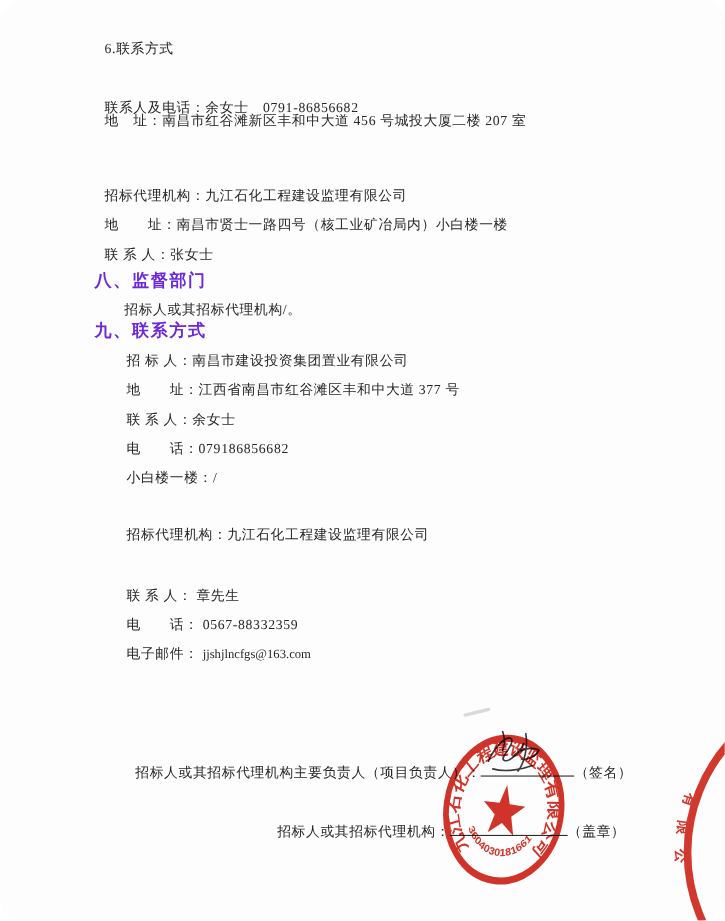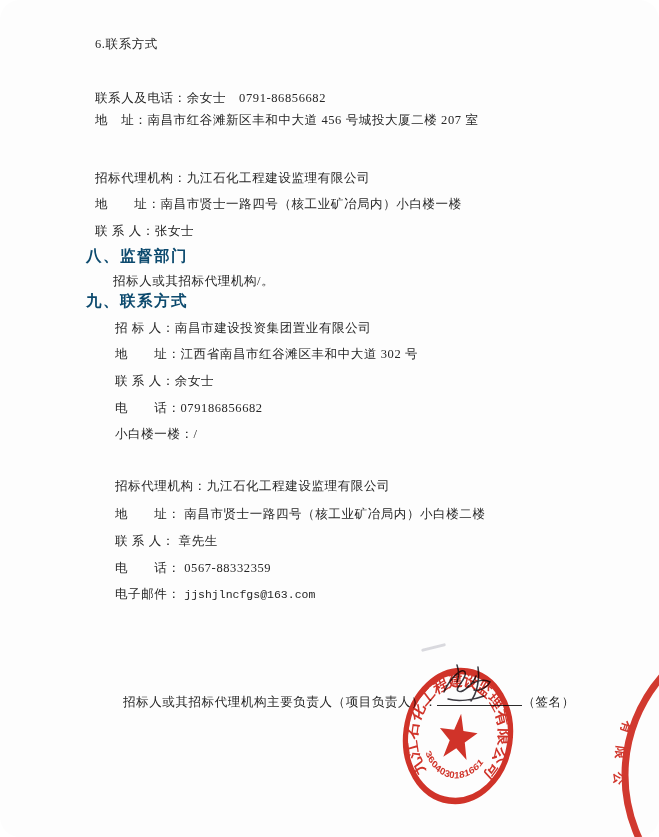--- a/index.html
+++ b/index.html
@@ -2,67 +2,67 @@
 <html style="--stamp-color: #cf2318;"><head>
 <meta charset="utf-8">
 <style>
   html,body{margin:0;padding:0;background:#ffffff;}
   .page{
     position:relative;width:659px;height:837px;background:#fdfdfd;overflow:hidden;
     font-family:"Liberation Serif","DejaVu Serif",serif;color:#262626;border-radius:20px;
   }
   .line{position:absolute;font-size:12.5px;letter-spacing:0.6px;white-space:pre;line-height:1.2;}
   .heading{font-size:15.5px;font-weight:bold;letter-spacing:1.5px;
-    font-family:"Liberation Sans","DejaVu Sans",sans-serif;color:#0c4a6e;}
-  .mono{font-family:Liberation Mono, monospace;font-size:11.5px;letter-spacing:0;}
+    font-family:"Liberation Sans","DejaVu Sans",sans-serif;color:#6d28d9;}
+  .mono{font-family:Liberation Serif, serif;font-size:11.5px;letter-spacing:0;}
   .uline{display:inline-block;height:13px;border-bottom:1.2px solid #2c2c2c;}
   .smudge{position:absolute;left:421px;top:646px;width:25px;height:3px;background:#b6b6bf;
     opacity:.5;transform:rotate(-14deg);border-radius:2px;z-index:2;}
   .signature{position:absolute;left:430px;top:658px;z-index:5;}
   .stamp{position:absolute;left:401px;top:665px;width:114px;height:142px;
     transform:rotate(8deg);opacity:.93;mix-blend-mode:multiply;z-index:6;}
   .edge-stamp{position:absolute;left:600px;top:660px;width:59px;height:177px;
     mix-blend-mode:multiply;opacity:.9;z-index:6;}
   .stamp-ring{stroke:var(--stamp-color,#cf2318);fill:none;}
   .stamp-star{fill:var(--stamp-color,#cf2318);}
   .stamp-text{fill:var(--stamp-color,#cf2318);font-weight:bold;
     font-family:"Liberation Sans","DejaVu Sans",sans-serif;}
 </style>
 </head>
 <body>
 
 <div class="page">
 
   <div class="line" style="left:95px;top:37px">6.联系方式</div>
   <div class="line" style="left:95px;top:91px">联系人及电话：余女士　0791-86856682</div>
-  <div class="line" style="left:95px;top:113px">地　址：南昌市红谷滩新区丰和中大道 456 号城投大厦二楼 207 室</div>
+  <div class="line" style="left:95px;top:103px">地　址：南昌市红谷滩新区丰和中大道 456 号城投大厦二楼 207 室</div>
 
   <div class="line" style="left:95px;top:171px">招标代理机构：九江石化工程建设监理有限公司</div>
   <div class="line" style="left:95px;top:197px">地　　址：南昌市贤士一路四号（核工业矿冶局内）小白楼一楼</div>
   <div class="line" style="left:95px;top:224px">联 系 人：张女士</div>
 
   <div class="line heading" style="left:86px;top:247px">八、监督部门</div>
   <div class="line" style="left:113px;top:274px">招标人或其招标代理机构/。</div>
 
   <div class="line heading" style="left:86px;top:292px">九、联系方式</div>
 
   <div class="line" style="left:115px;top:321px">招 标 人：南昌市建设投资集团置业有限公司</div>
-  <div class="line" style="left:115px;top:347px">地　　址：江西省南昌市红谷滩区丰和中大道 302 号</div>
+  <div class="line" style="left:115px;top:347px">地　　址：江西省南昌市红谷滩区丰和中大道 377 号</div>
   <div class="line" style="left:115px;top:374px">联 系 人：余女士</div>
   <div class="line" style="left:115px;top:401px">电　　话：079186856682</div>
   <div class="line" style="left:115px;top:427px">小白楼一楼：/</div>
 
   <div class="line" style="left:115px;top:479px">招标代理机构：九江石化工程建设监理有限公司</div>
-  <div class="line" style="left:115px;top:507px">地　　址： 南昌市贤士一路四号（核工业矿冶局内）小白楼二楼</div>
   <div class="line" style="left:115px;top:534px">联 系 人： 章先生</div>
   <div class="line" style="left:115px;top:561px">电　　话： 0567-88332359</div>
   <div class="line" style="left:115px;top:587px"><span>电子邮件： </span><span class="mono">jjshjlncfgs@163.com</span></div>
 
   <div class="line" style="left:123px;top:692px;z-index:3"><span>招标人或其招标代理机构主要负责人（项目负责人）：</span><span class="uline" style="width:85px"></span><span>（签名）</span></div>
 
+  <div class="line" style="left:252px;top:746px;z-index:3"><span>招标人或其招标代理机构：</span><span class="uline" style="width:107px"></span><span>（盖章）</span></div>
 
   <div class="smudge"></div>
 
   <svg class="signature" width="62" height="46" viewBox="0 0 62 46">
     <path d="M14,34 C20,20 32,9 35,14 C38,20 24,30 28,33 C32,36 43,26 46,18 M27,7 C29,13 29,19 27,24 M38,28 C46,22 55,21 60,24 C57,30 50,33 44,32 M48,9 C50,21 47,35 41,43 M18,41 C28,44 44,42 54,38" fill="none" stroke="#2a2830" stroke-width="1.5" stroke-linecap="round" opacity="0.92"></path>
   </svg>
 
   <div class="stamp">
     <svg width="100%" height="100%" viewBox="0 0 120 120" preserveAspectRatio="none">
       <defs>

